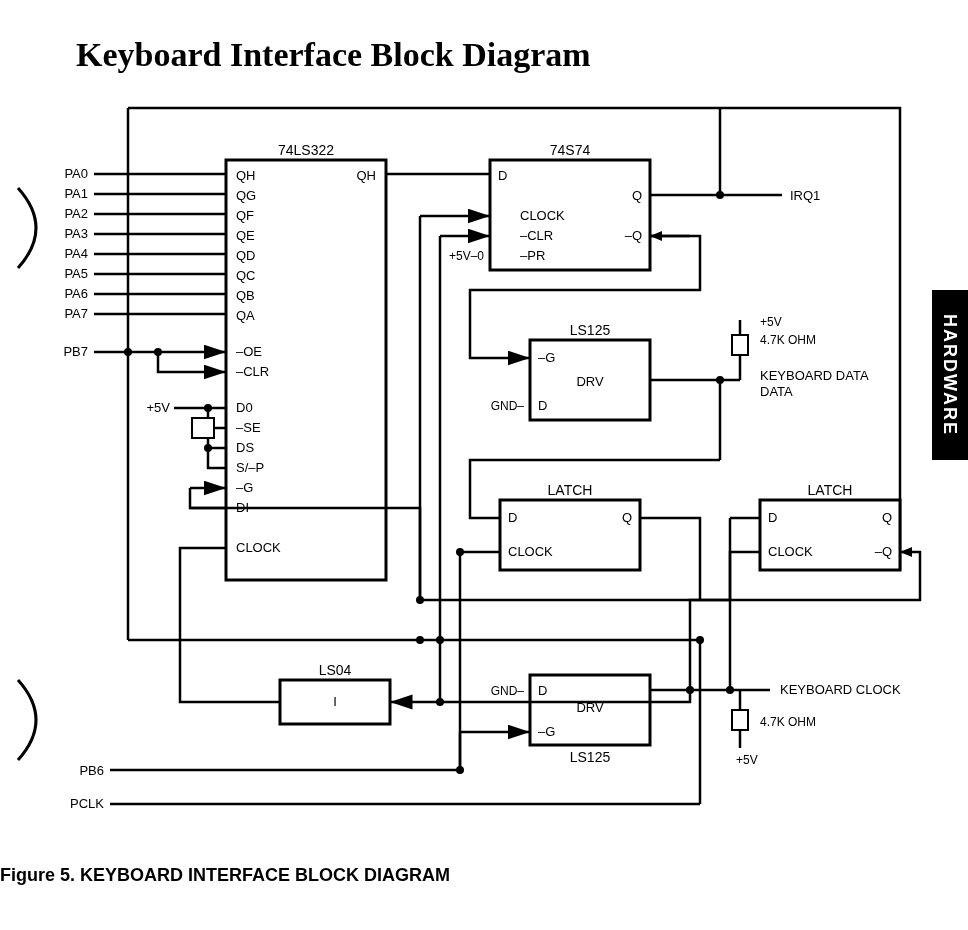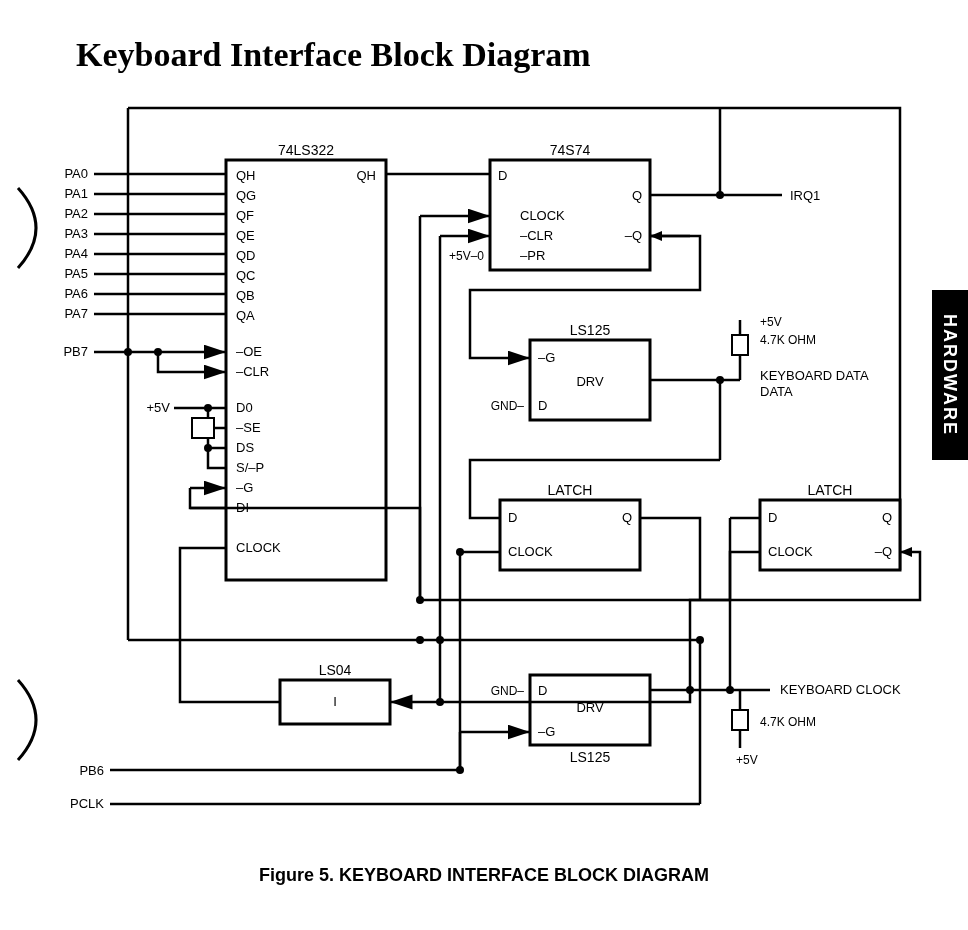--- a/index.html
+++ b/index.html
@@ -17,21 +17,20 @@
     top: 36px;
     font-family: "Times New Roman", serif;
     font-weight: bold;
     font-size: 34px;
   }
   .caption {
     position: absolute;
     left: 0;
     right: 0;
     bottom: 44px;
-    text-align: center;
     font-family: "Arial", sans-serif;
     font-weight: bold;
     font-size: 18px;
   }
   .hardware-tab {
     position: absolute;
     right: 0;
     top: 290px;
     width: 36px;
     height: 170px;

